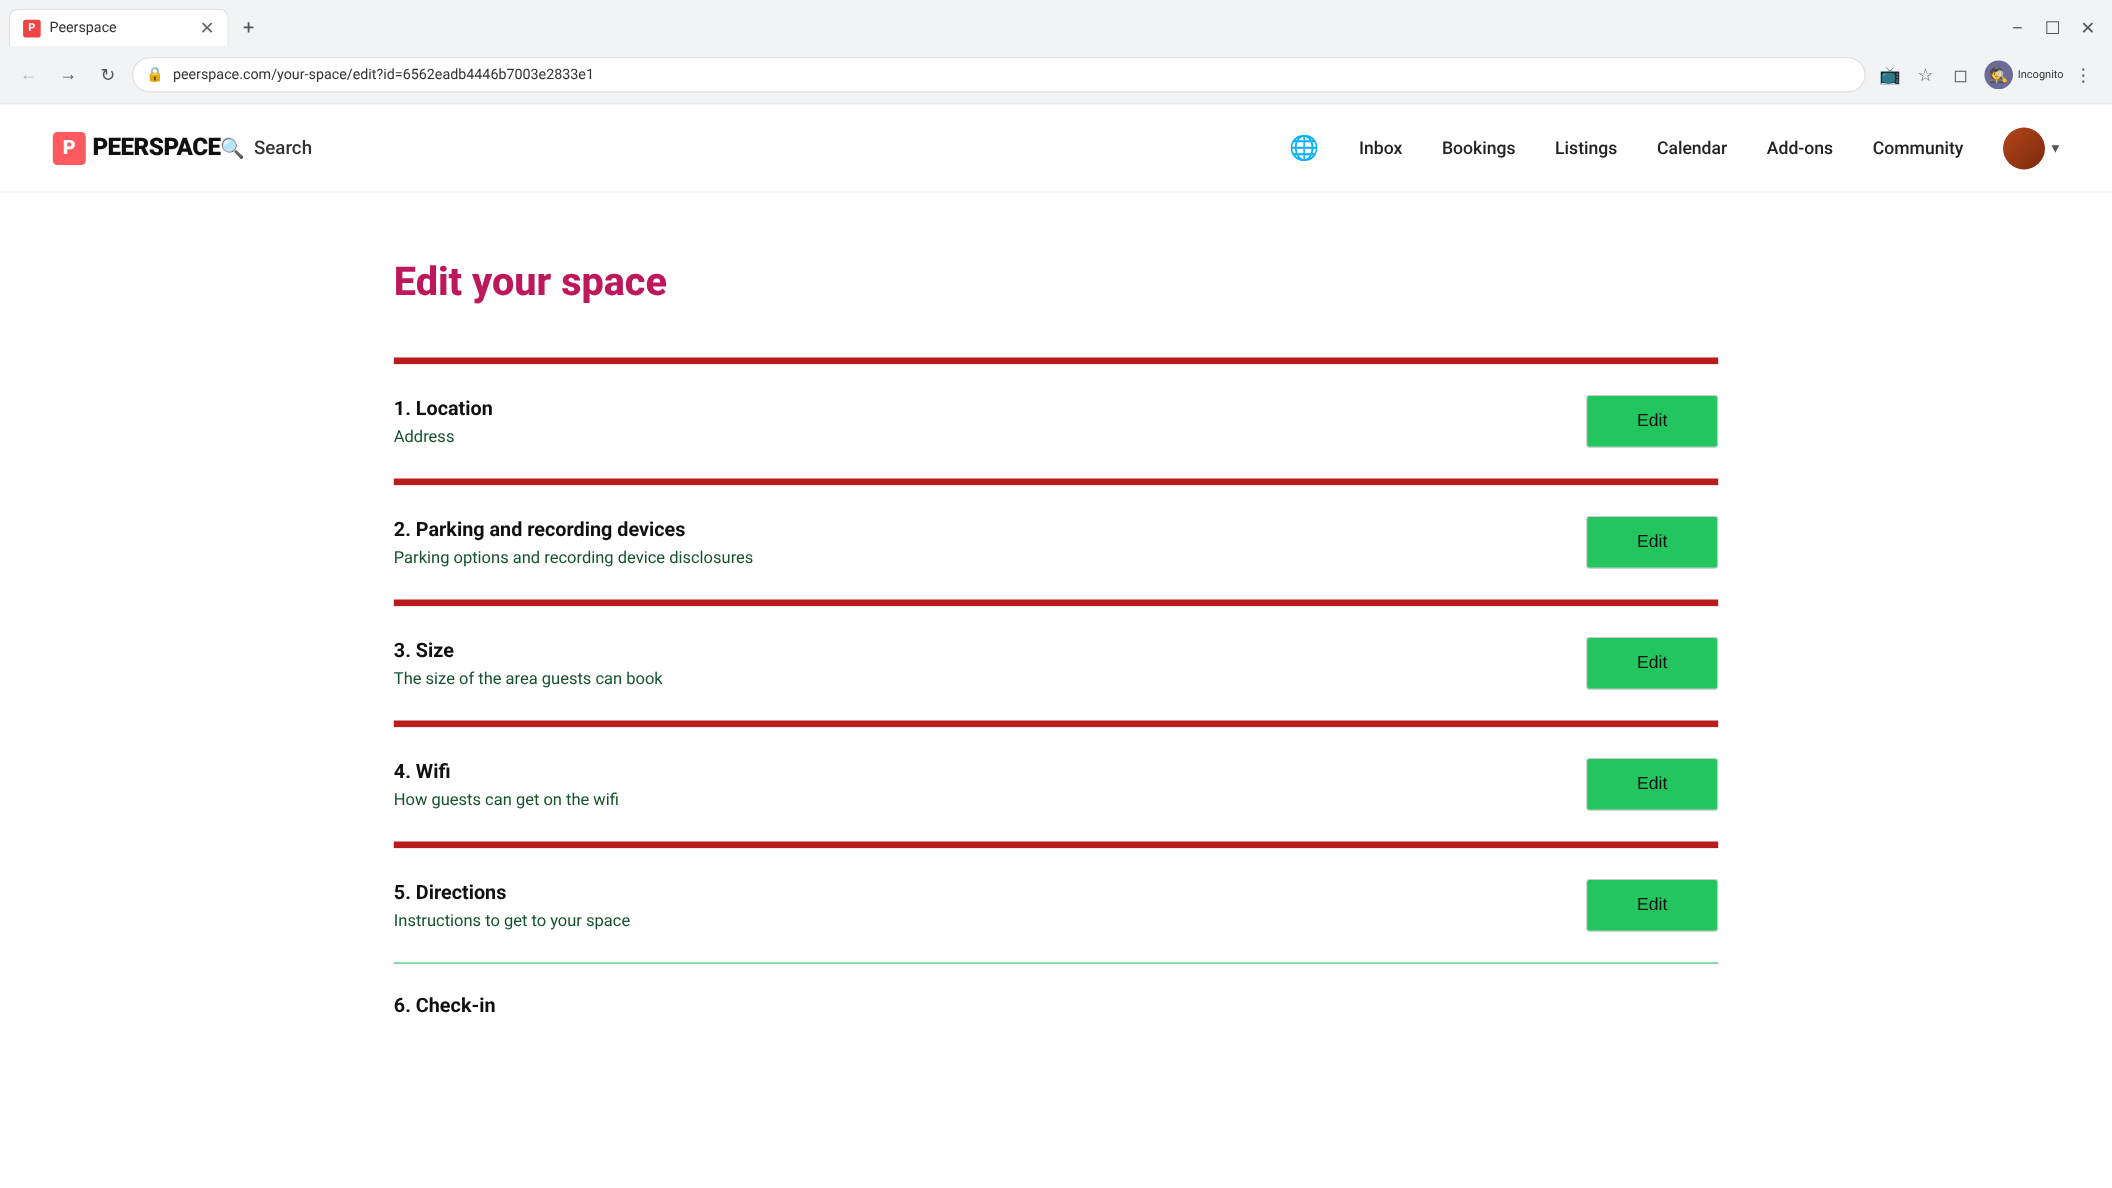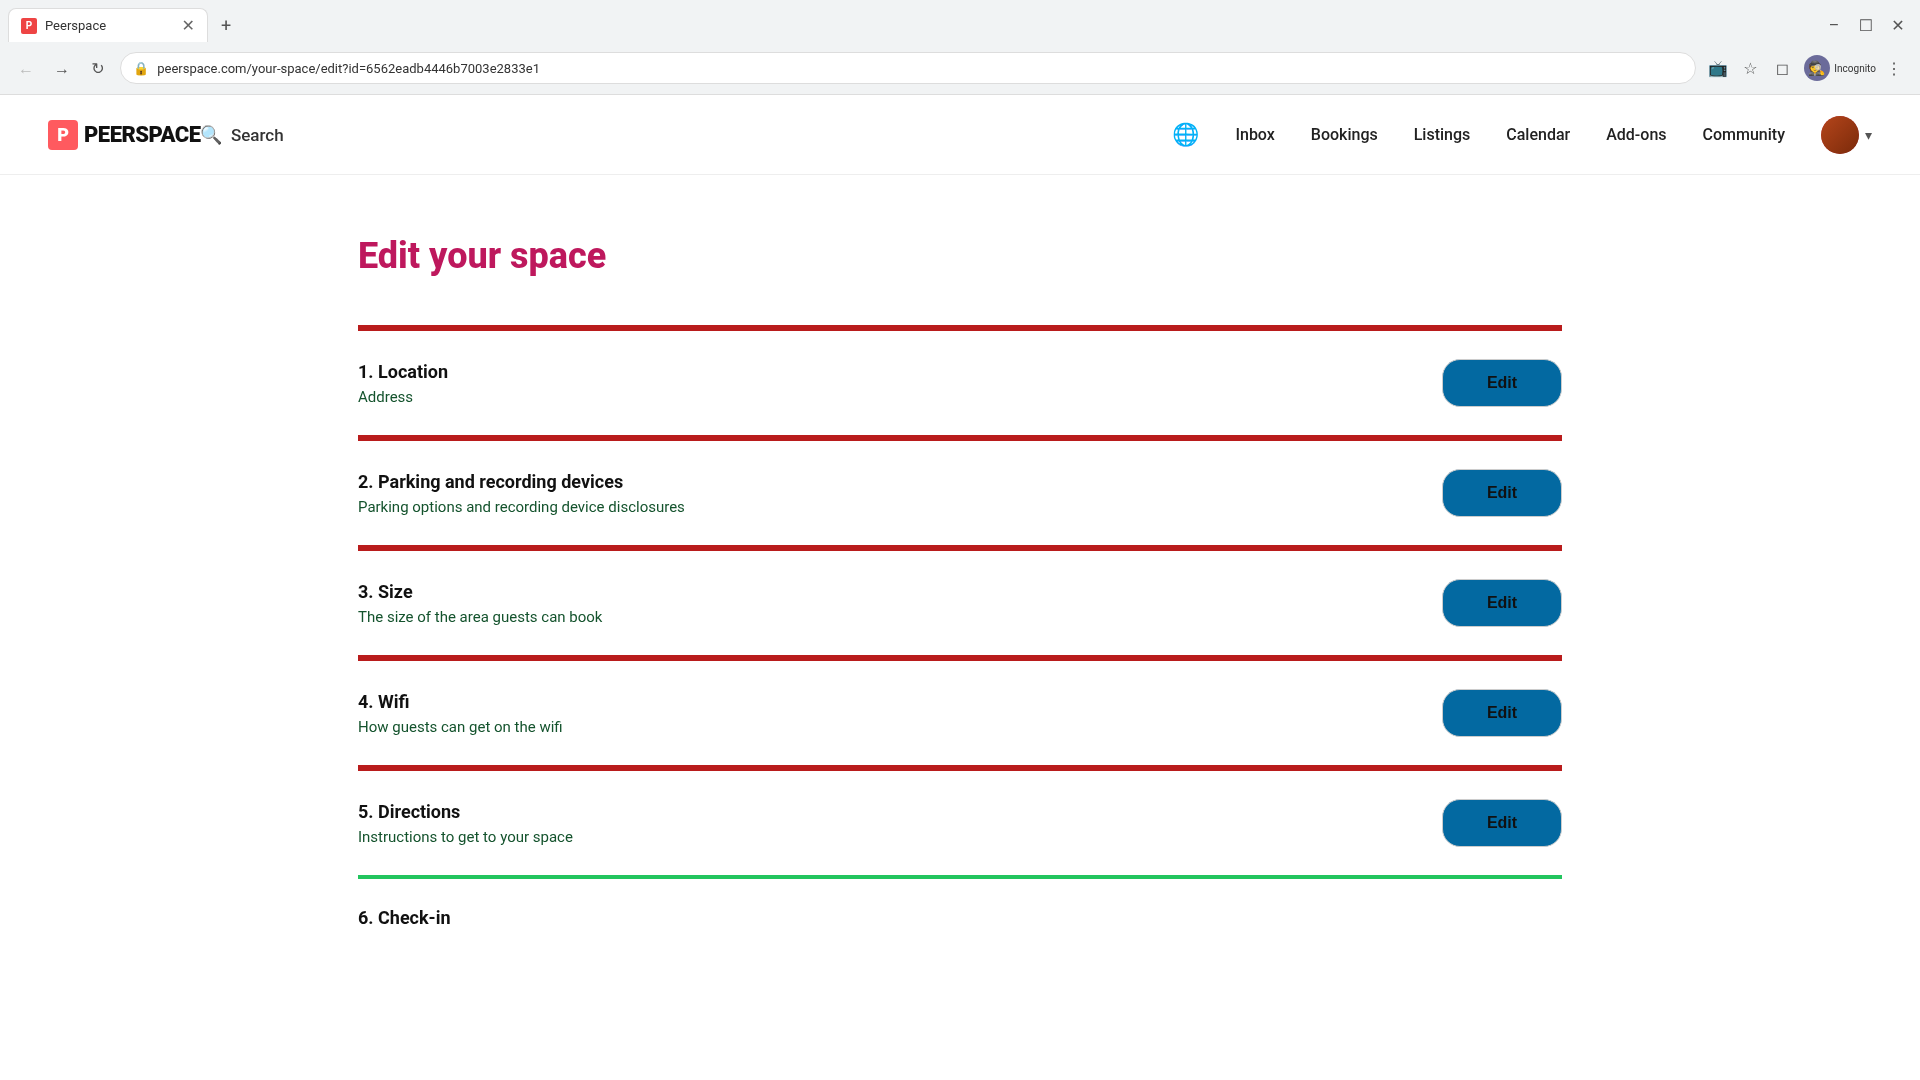--- a/index.html
+++ b/index.html
@@ -318,34 +318,34 @@
       color: #111;
       margin-bottom: 6px;
     }
 
     .section-desc {
       font-size: 15px;
       color: #14532d;
     }
 
     .edit-btn {
-      background: #0369a1;
+      background: #22c55e;
       border: 1px solid #ccc;
-      border-radius: 18px;
+      border-radius: 3px;
       padding: 14px 36px;
       font-size: 16px;
-      font-weight: 700;
+      font-weight: 400;
       color: #111;
       cursor: pointer;
       min-width: 120px;
       text-align: center;
     }
 
     .section-item-last {
-      border-top: 4px solid #22c55e;
+      border-top: 1px solid #22c55e;
     }
   </style>
 </head>
 <body>
 
 <div class="browser-chrome">
 
   <div class="browser-tab-bar">
     <div class="browser-tab">
       <div class="tab-favicon">P</div>

